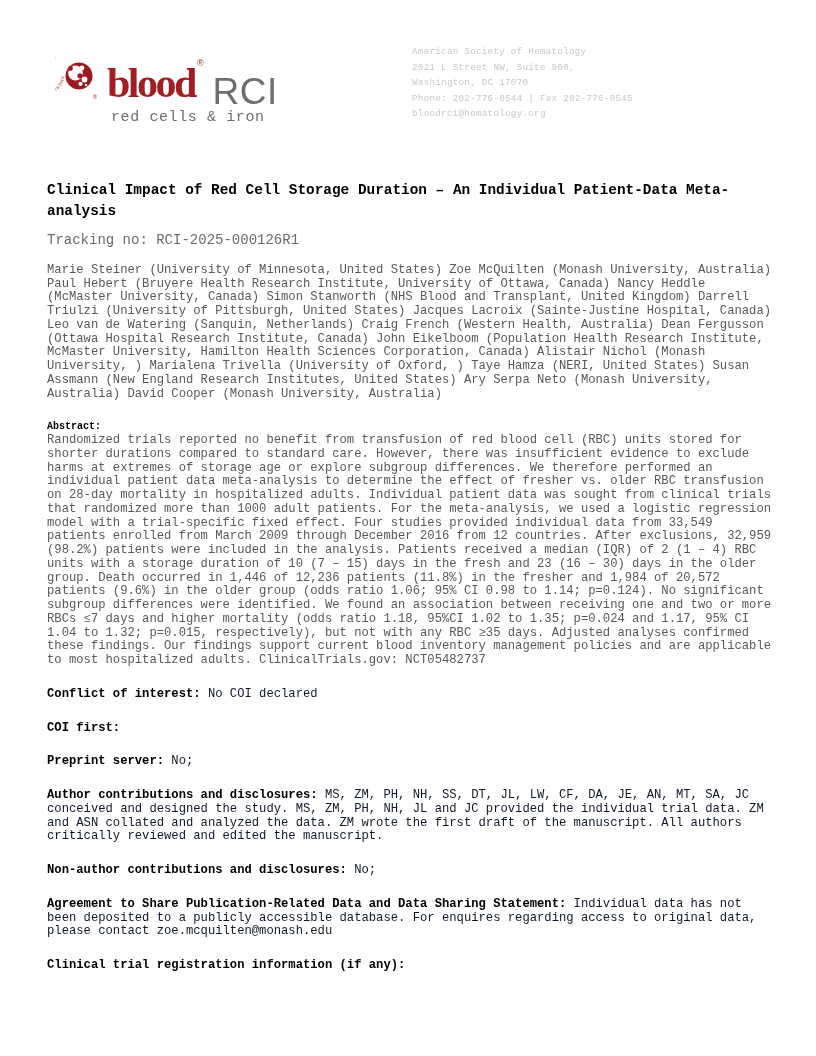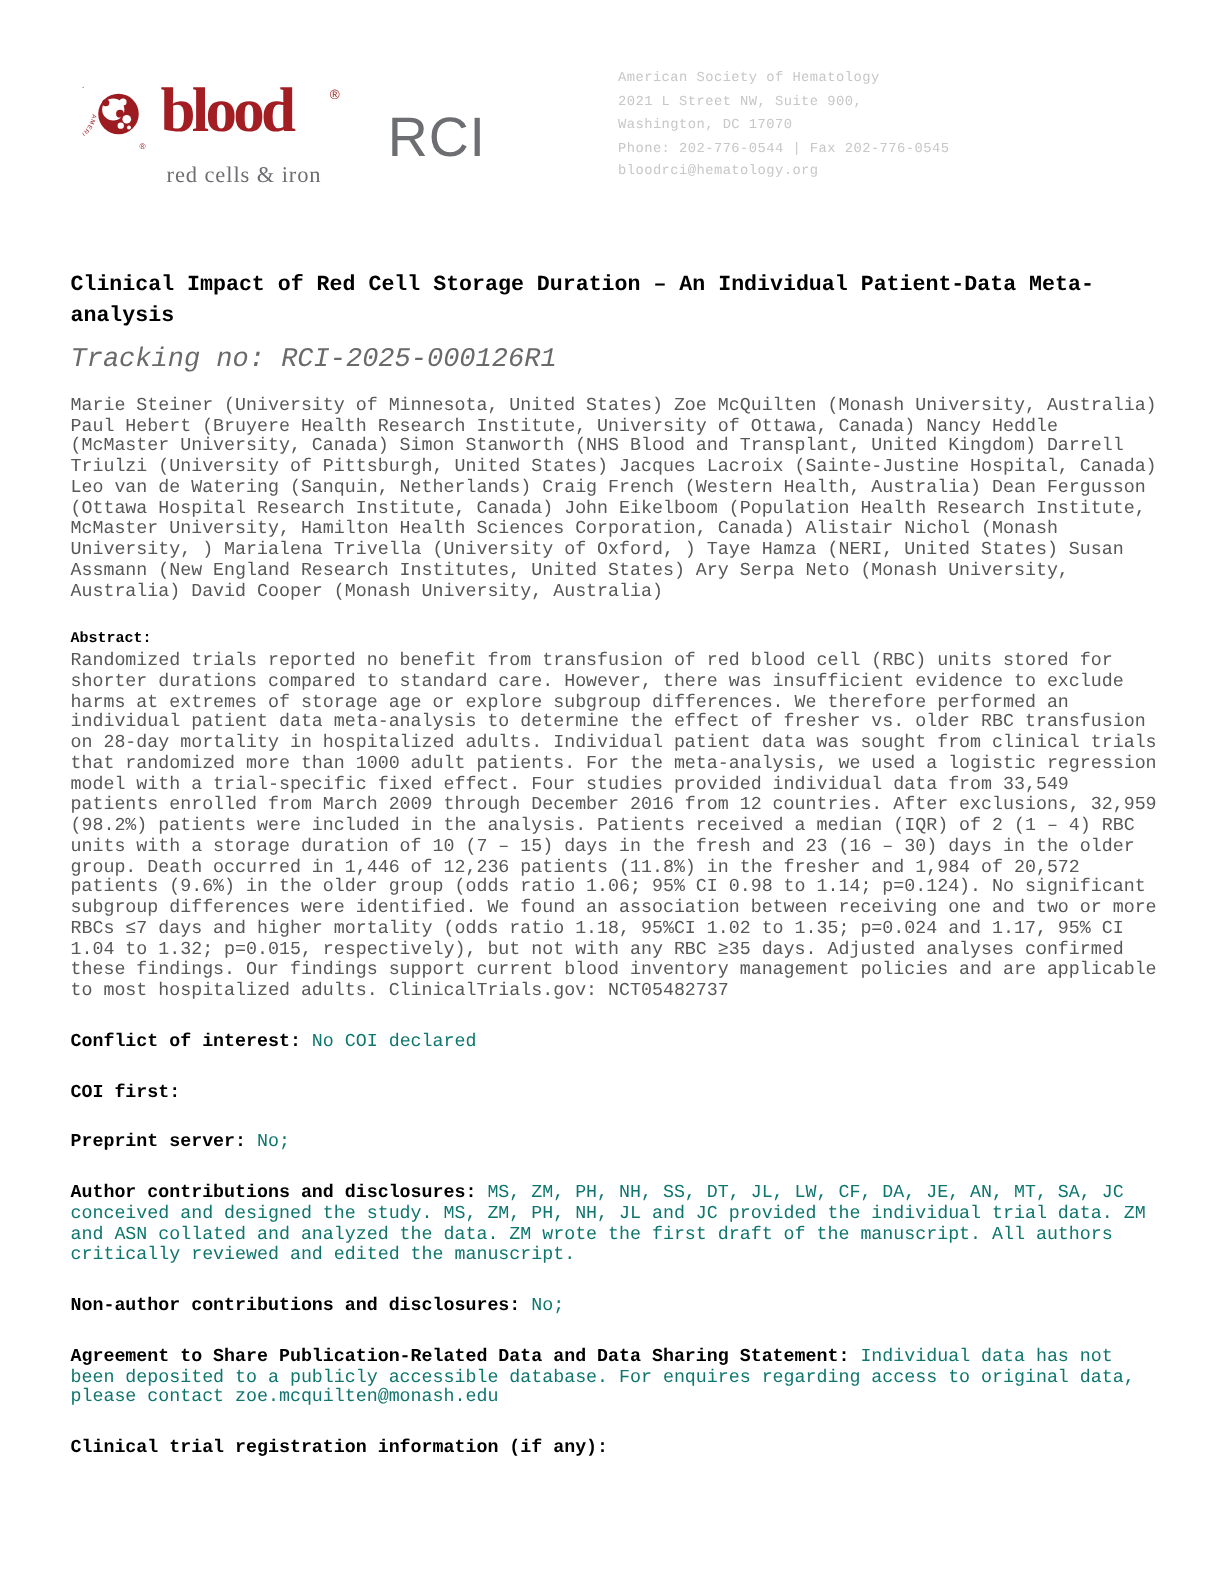--- a/index.html
+++ b/index.html
@@ -10,66 +10,66 @@
     padding:42px 40px 0 47px;
     background:#ffffff;
     font-family:"Liberation Mono","DejaVu Sans Mono",monospace;
     overflow:hidden;
   }
   
   .header{position:relative;height:130px;}
   .logo{position:absolute;left:8px;top:12px;display:flex;align-items:flex-start;}
   .emblem{flex:0 0 auto;margin-right:4px;}
   .wordmark{display:flex;flex-direction:column;margin-top:2px;}
-  .brandline{display:flex;align-items:flex-start;white-space:nowrap;gap:23px;}
+  .brandline{display:flex;align-items:center;white-space:nowrap;}
   .blood{
     font-family:"Liberation Serif","DejaVu Serif",serif;
     font-weight:700;font-size:42px;line-height:36px;
     letter-spacing:-2.5px;color:#a21e23;
   }
   .reg-mark{font-size:9px;color:#a21e23;align-self:flex-start;margin:2px 0 0 2px;font-family:"Liberation Sans",sans-serif;}
   .rci{
     font-family:"Liberation Sans","DejaVu Sans",sans-serif;
     font-weight:400;font-size:37px;line-height:36px;
     color:#6d6e71;margin-left:9px;letter-spacing:0.5px;margin-top:18px;
   }
   .tagline{
-    font-family:Liberation Serif, serif;
+    font-family:Liberation Mono, monospace;
     font-size:15px;color:#6d6e71;letter-spacing:0.6px;
     margin:-1px 0 0 4px;
   }
   .address{
     position:absolute;left:365px;top:2px;
     font-size:9.2px;line-height:15.6px;
     color:#c7c7c7;letter-spacing:0.3px;
     white-space:nowrap;
   }
   .address div{margin:0;}
   
   .title{
     margin:8px 0 0 0;
     font-size:14.4px;line-height:21px;font-weight:700;color:#000;
   }
   .tracking{
     margin:12px 0 0 0;
-    font-size:18px;line-height:13.75px;color:#6a6a6a;font-style:italic;
+    font-size:14px;line-height:13.75px;color:#6a6a6a;
   }
   .authors{
     margin:16px 0 0 0;
     font-size:12.2px;line-height:13.75px;color:#585858;
   }
   .abstract-section{margin:19px 0 0 0;font-size:12.2px;line-height:13.75px;}
   .abstract-heading{font-weight:700;color:#000;margin:0;font-size:10px;line-height:13.75px;}
   .abstract-text{margin:0;color:#585858;}
   .field{
     margin:20px 0 0 0;
     font-size:12.2px;line-height:13.75px;
   }
   .flabel{font-weight:700;color:#000;}
-  .fvalue{color:#0f766e;}
+  .fvalue{color:#0f172a;}
 </style>
 </head>
 <body>
 
 <div class="page">
 
   <div class="header">
 
     <div class="logo">
       <svg class="emblem" width="48" height="52" viewBox="0 0 48 52">

